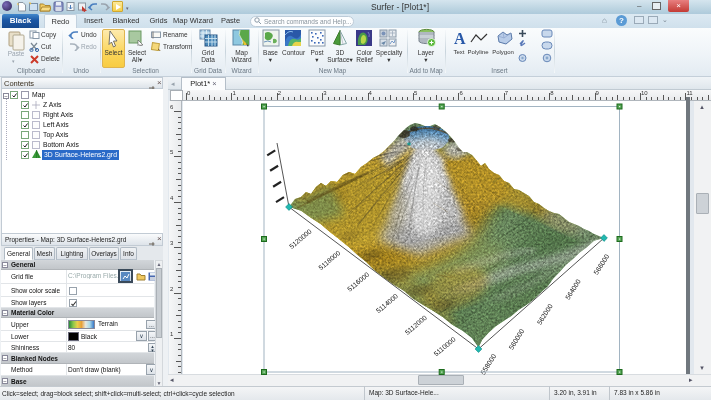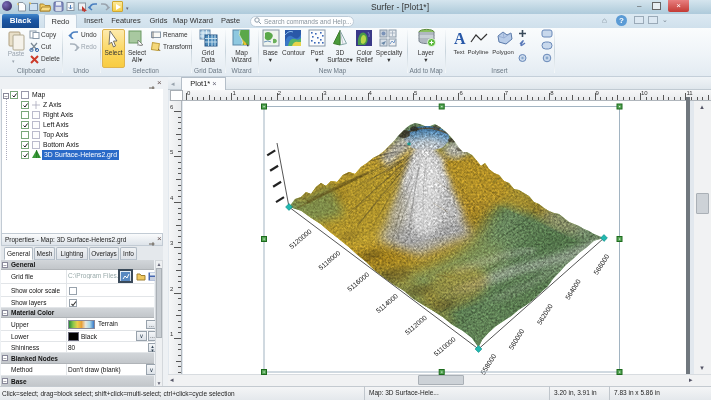--- a/index.html
+++ b/index.html
@@ -45,21 +45,21 @@
     </div>
 <div class="" style="position:absolute;left:126px;top:5px;width:5px;height:4px;color:#667;font-size:5px">▾</div>
 <div class="" style="position:absolute;left:330px;top:1.5px;width:140px;font-size:8.5px;color:#333;text-align:center">Surfer - [Plot1*]</div>
 <div class="" style="position:absolute;left:637px;top:4px;width:12px;height:6px;color:#444;font-size:8px;line-height:4px">–</div>
 <div class="" style="position:absolute;left:652px;top:2px;width:9px;height:8px;border:1px solid #666;background:#e8eef2"></div>
 <div class="" style="position:absolute;left:668px;top:0px;width:21px;height:12px;background:linear-gradient(#e88080,#c33a34);border-radius:0 0 2px 2px;color:#fff;font-size:8px;text-align:center;line-height:11px">×</div>
 <div class="" style="position:absolute;left:0;top:14px;width:711px;height:14px;background:linear-gradient(#dce9f2,#cfe0ec)"></div>
 <div class="" style="position:absolute;left:2px;top:14px;width:37px;height:14px;background:linear-gradient(#4288cc,#1c57a4 45%,#15498f);border-radius:2px 2px 0 0;color:#fff;font-size:8px;font-weight:bold;text-align:center;line-height:14px">Black</div>
 <div class="" style="position:absolute;left:44px;top:14px;width:33px;height:14px;background:#f7fafc;border:1px solid #c2d1de;border-bottom:none;border-radius:2px 2px 0 0;font-size:7.5px;color:#333;text-align:center;line-height:14px">Redo</div>
 <div class="" style="position:absolute;left:78px;top:14px;width:31px;height:14px;font-size:7.5px;color:#333;text-align:center;line-height:14px">Insert</div>
-<div class="" style="position:absolute;left:109px;top:14px;width:34px;height:14px;font-size:7.5px;color:#333;text-align:center;line-height:14px">Features</div>
+<div class="" style="position:absolute;left:109px;top:14px;width:34px;height:14px;font-size:7.5px;color:#333;text-align:center;line-height:14px">Blanked</div>
 <div class="" style="position:absolute;left:144px;top:14px;width:29px;height:14px;font-size:7.5px;color:#333;text-align:center;line-height:14px">Grids</div>
 <div class="" style="position:absolute;left:173px;top:14px;width:40px;height:14px;font-size:7.5px;color:#333;text-align:center;line-height:14px">Map Wizard</div>
 <div class="" style="position:absolute;left:214px;top:14px;width:33px;height:14px;font-size:7.5px;color:#333;text-align:center;line-height:14px">Paste</div>
 <div class="" style="position:absolute;left:250px;top:15.5px;width:104px;height:11px;background:#fdfeff;border:1px solid #bccbd8;border-radius:6px"></div>
 <svg class="abs" style="left:254px;top:17px" width="8" height="8" viewBox="0 0 8 8">
       <circle cx="3" cy="3" r="2.2" stroke="#8a99a6" fill="none"></circle>
       <line x1="4.8" y1="4.8" x2="7" y2="7" stroke="#8a99a6"></line>
     </svg>
 <div class="" style="position:absolute;left:264px;top:17.5px;width:90px;font-size:6.5px;color:#8a959e">Search commands and Help...</div>
 <div class="" style="position:absolute;left:602px;top:16px;width:10px;height:9px;color:#7b8894;font-size:8px;line-height:9px">⌂</div>
@@ -240,20 +240,21 @@
         <path d="M2 18 Q7 12 4 17 Q1 22 7 17" stroke="#5878b8" fill="none" stroke-width="1.3" transform="translate(1,-3)"></path>
         <circle cx="5.5" cy="29" r="3.5" fill="#c8d8ec" stroke="#6888b8"></circle>
         <circle cx="5.5" cy="29" r="1.2" fill="#88a8cc"></circle>
         <rect x="25" y="1" width="10" height="7" rx="2" fill="#c8d8ec" stroke="#6888b8"></rect>
         <rect x="25" y="13" width="10" height="7" rx="3.5" fill="#c8d8ec" stroke="#6888b8"></rect>
         <circle cx="30" cy="29" r="3.8" fill="#c8d8ec" stroke="#6888b8"></circle>
         <circle cx="30" cy="29" r="1.4" fill="#88a8cc"></circle>
       </g>
     </svg>
 <div class="" style="position:absolute;left:0;top:77px;width:169px;height:309px;background:#eef1f4;border-right:1px solid #9aa6b2"></div>
+<div class="" style="position:absolute;left:1px;top:77px;width:162px;height:12px;background:linear-gradient(#fafbfc,#dde3e9);border:1px solid #c2cbd4;font-size:7.5px;color:#3a3020;line-height:11px;padding-left:2px">Contents</div>
 <div class="abs" style="left:148px;top:79px"><svg width="7" height="8" viewBox="0 0 7 8">
         <path d="M1 3 H5 M5 1.2 V4.8 M5 3 H6.5" stroke="#6a6258" stroke-width="1.1" fill="none"></path>
         <path d="M3.5 5 V7" stroke="#6a6258" stroke-width="0.9"></path>
       </svg></div>
 <div class="" style="position:absolute;left:157px;top:78px;width:8px;height:8px;color:#655;font-size:8px">×</div>
 <div class="" style="position:absolute;left:1px;top:89px;width:162px;height:144px;background:#fff;border-left:1px solid #c2cbd4"></div>
 <div class="" style="position:absolute;left:3px;top:93px;width:6px;height:6px;border:1px solid #889;background:#fff;font-size:6px;line-height:5px;text-align:center;color:#334">−</div>
 <div class="" style="position:absolute;left:6px;top:99px;width:1px;height:61px;background:repeating-linear-gradient(#aab 0 1px,transparent 1px 2px)"></div>
 <div class="" style="position:absolute;left:10px;top:91px;width:8px;height:8px;border:1px solid #7aa87a;background:#fff">
       <svg width="7" height="7" viewBox="0 0 7 7" style="position:absolute;left:0;top:0">

